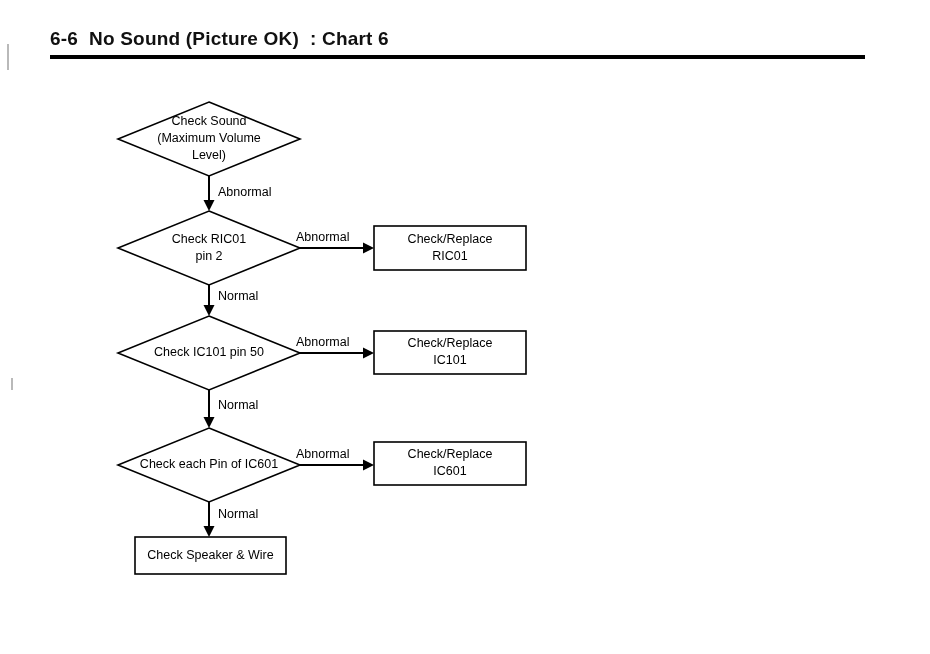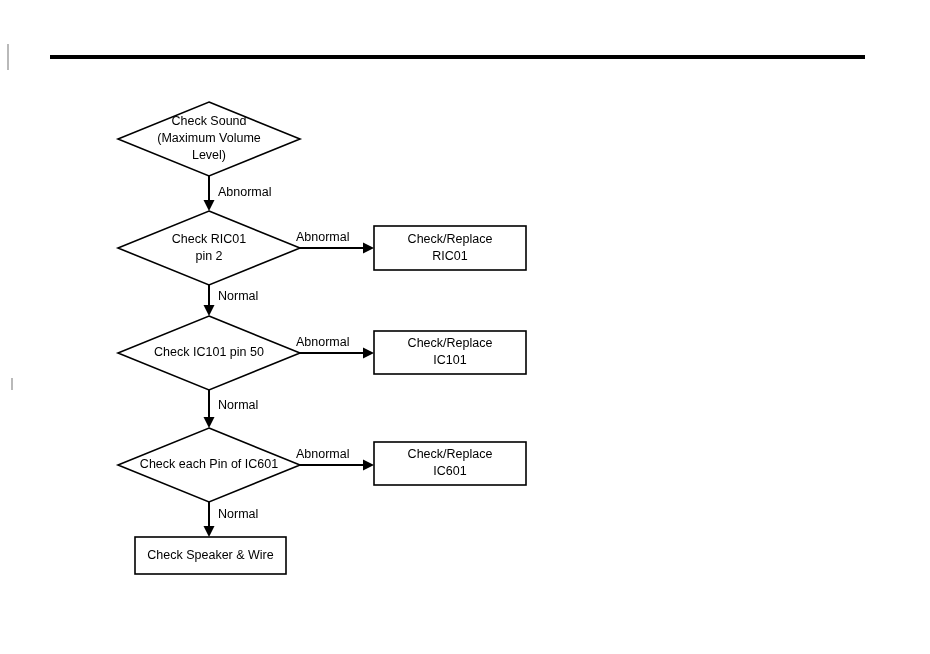--- a/index.html
+++ b/index.html
@@ -82,20 +82,21 @@
     fill: #000000;
     text-anchor: start;
     dominant-baseline: middle;
   }
 </style>
 </head>
 <body>
 
 <div id="page">
 
+  <div id="header-title">6-6  No Sound (Picture OK)  : Chart 6</div>
 
   <div id="header-rule"></div>
 
   <div class="margin-tick" style="left:7px; top:44px; width:2px; height:26px;"></div>
   <div class="margin-tick" style="left:11px; top:378px; width:2px; height:12px;"></div>
 
   <svg id="flow-canvas" viewBox="0 0 930 654">
       <g>
         <line x1="209" y1="176" x2="209" y2="202" class="conn-line"></line>
         <polygon points="203.5,200 214.5,200 209,211" class="arrow-head"></polygon>

